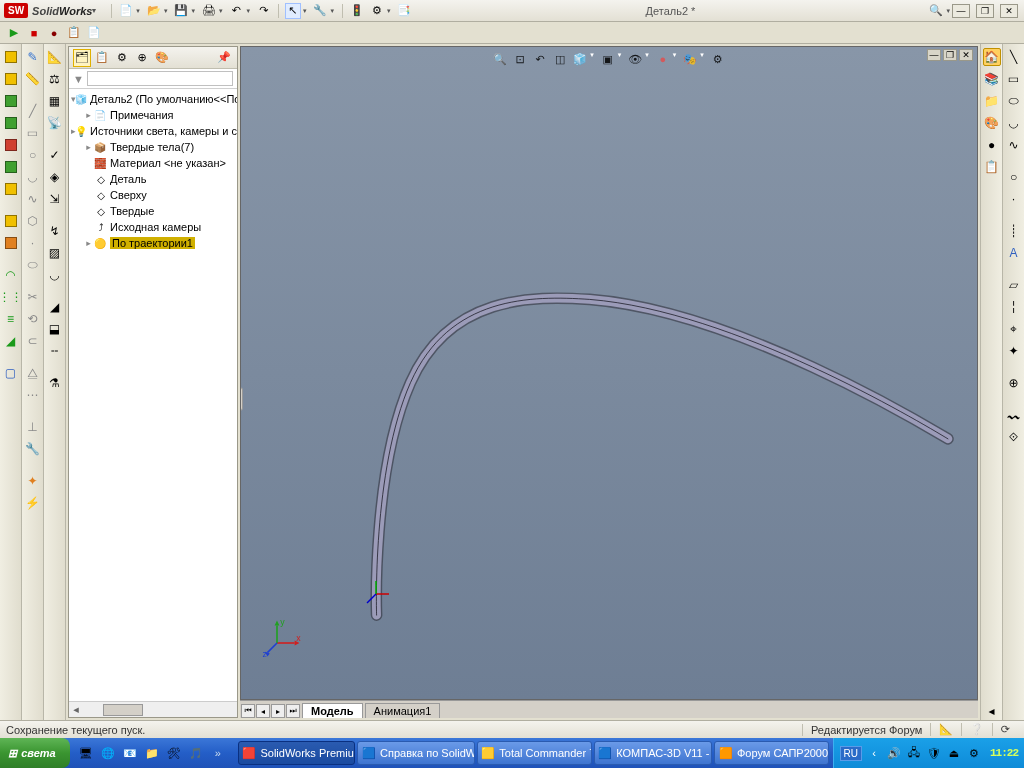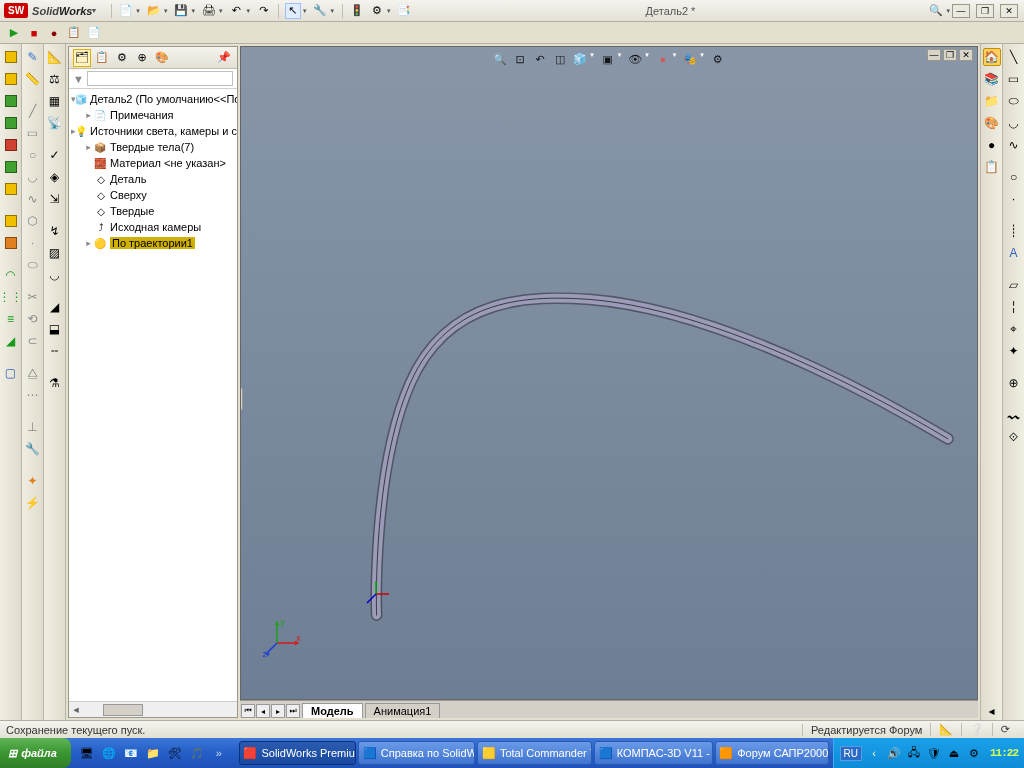--- a/index.html
+++ b/index.html
@@ -416,21 +416,21 @@
   <span class="spacer"></span>
   <span class="seg">Редактируется Форум</span>
   <span class="seg">📐</span>
   <span class="seg">❔</span>
   <span class="seg">⟳</span>
 </div>
 
 <div class="taskbar">
   <div class="startbtn">
     <span>⊞</span>
-    <span>файла</span>
+    <span>света</span>
   </div>
   <div class="ql">
     <span class="qb">🖥</span>
     <span class="qb">🌐</span>
     <span class="qb">📧</span>
     <span class="qb">📁</span>
     <span class="qb">🛠</span>
     <span class="qb">🎵</span>
     <span class="qb" style="color:#cde">»</span>
   </div>

